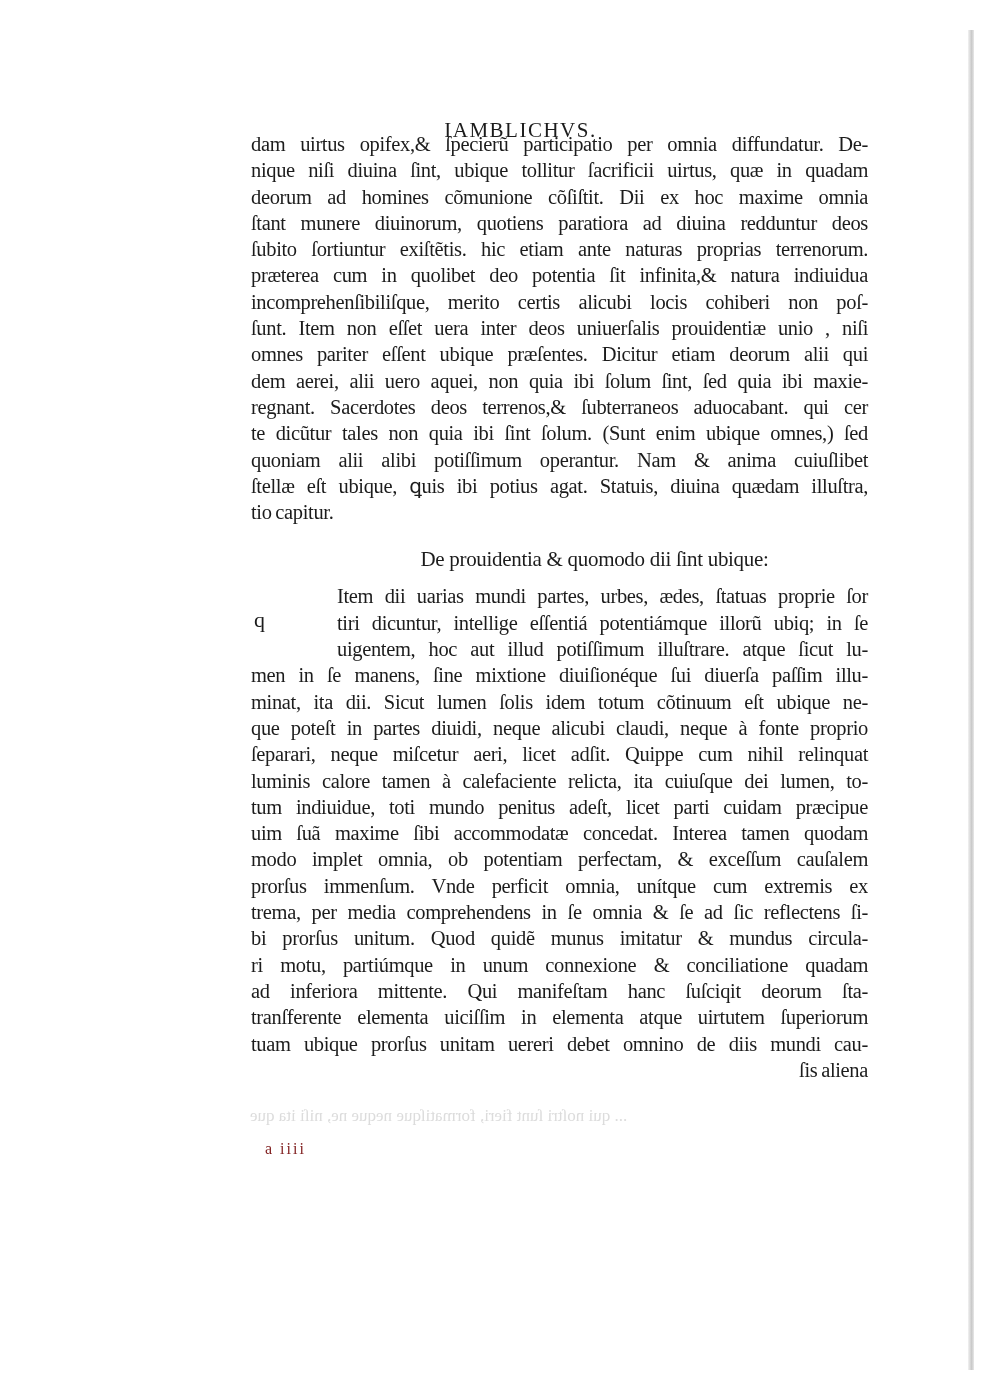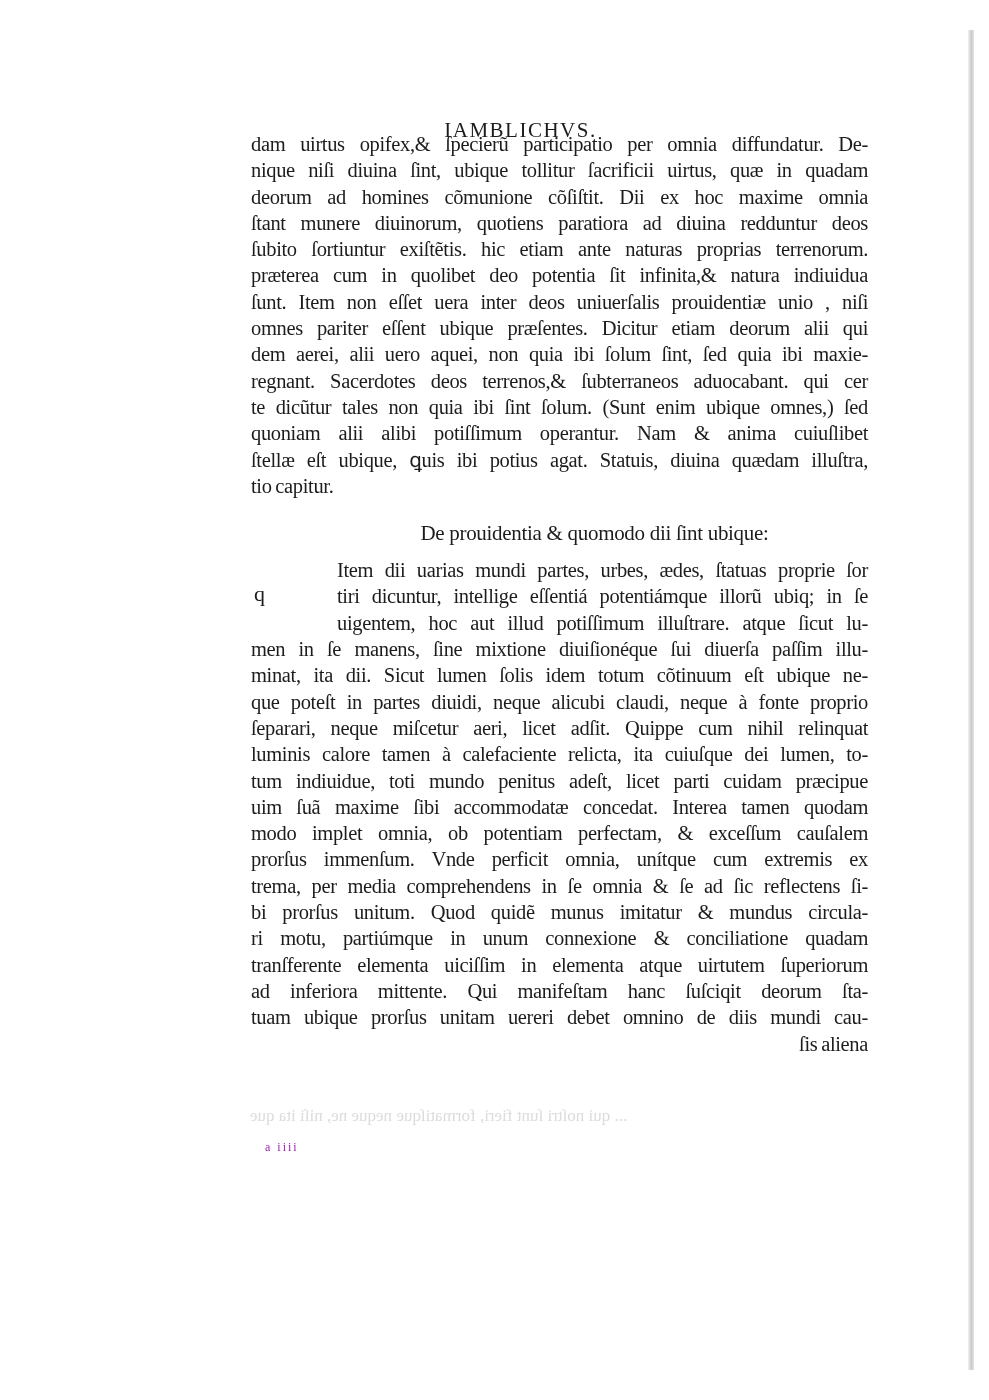--- a/index.html
+++ b/index.html
@@ -76,22 +76,22 @@
       font-size: 22px;
       line-height: 30px;
     }
     .indent {
       padding-left: 86px;
     }
     .signature {
       position: absolute;
       left: 265px;
       top: 1140px;
-      font-size: 12px;
-      color: #a21caf;
+      font-size: 16px;
+      color: #7f1d1d;
       letter-spacing: 2px;
     }
     .bleed-through {
       position: absolute;
       left: 250px;
       top: 1106px;
       font-size: 17px;
       color: #dcdcdc;
       transform: scaleX(-1);
       white-space: nowrap;
@@ -106,20 +106,21 @@
 
 <div class="bleed-through">... qui noſtri ſunt fieri, formatiſque neque ne, niſi ita que</div>
 
 <div class="text-block">
   <div class="line">dam uirtus opifex,&amp; ſpecierũ participatio per omnia diffundatur. De-</div>
   <div class="line">nique niſi diuina ſint, ubique tollitur ſacrificii uirtus, quæ in quadam</div>
   <div class="line">deorum ad homines cõmunione cõſiſtit.   Dii ex hoc maxime omnia</div>
   <div class="line">ſtant munere diuinorum, quotiens paratiora ad diuina redduntur deos</div>
   <div class="line">ſubito ſortiuntur exiſtẽtis. hic etiam ante naturas proprias terrenorum.</div>
   <div class="line">præterea cum in quolibet deo potentia ſit infinita,&amp; natura indiuidua</div>
+  <div class="line">incomprehenſibiliſque, merito certis alicubi locis cohiberi non poſ-</div>
   <div class="line">ſunt. Item non eſſet uera inter deos uniuerſalis prouidentiæ unio , niſi</div>
   <div class="line">omnes pariter eſſent ubique præſentes.   Dicitur etiam deorum alii qui</div>
   <div class="line">dem aerei, alii uero aquei, non quia ibi ſolum ſint, ſed quia ibi maxie-</div>
   <div class="line">regnant.   Sacerdotes deos terrenos,&amp; ſubterraneos aduocabant. qui cer</div>
   <div class="line">te dicũtur tales non quia ibi ſint ſolum. (Sunt enim ubique omnes,) ſed</div>
   <div class="line">quoniam alii alibi potiſſimum operantur.  Nam &amp; anima cuiuſlibet</div>
   <div class="line">ſtellæ eſt ubique, ꝗuis ibi potius agat.   Statuis, diuina quædam illuſtra,</div>
   <div class="line short">tio capitur.</div>
 
   <div class="section-heading">De prouidentia &amp; quomodo dii ſint ubique:</div>
@@ -135,19 +136,19 @@
   <div class="line">que poteſt in partes diuidi, neque alicubi claudi, neque à fonte proprio</div>
   <div class="line">ſeparari, neque miſcetur aeri, licet adſit. Quippe cum nihil relinquat</div>
   <div class="line">luminis calore tamen à calefaciente relicta, ita cuiuſque dei lumen, to-</div>
   <div class="line">tum indiuidue, toti mundo penitus adeſt, licet parti cuidam præcipue</div>
   <div class="line">uim ſuã maxime ſibi accommodatæ concedat. Interea tamen quodam</div>
   <div class="line">modo implet omnia, ob potentiam perfectam, &amp; exceſſum cauſalem</div>
   <div class="line">prorſus immenſum.  Vnde perficit omnia, unítque cum extremis ex</div>
   <div class="line">trema, per media comprehendens in ſe omnia &amp; ſe ad ſic reflectens ſi-</div>
   <div class="line">bi prorſus unitum.  Quod quidẽ munus imitatur &amp; mundus circula-</div>
   <div class="line">ri motu, partiúmque in unum connexione &amp; conciliatione quadam</div>
+  <div class="line">ad inferiora mittente.     Qui manifeſtam hanc ſuſciqit deorum ſta-</div>
   <div class="line">tranſferente elementa uiciſſim in elementa atque uirtutem ſuperiorum</div>
-  <div class="line">ad inferiora mittente.     Qui manifeſtam hanc ſuſciqit deorum ſta-</div>
   <div class="line">tuam ubique prorſus unitam uereri debet omnino de diis mundi cau-</div>
   <div class="line right">ſis aliena</div>
 </div>
 
 <div class="signature">a iiii</div>
 
 </body></html>

